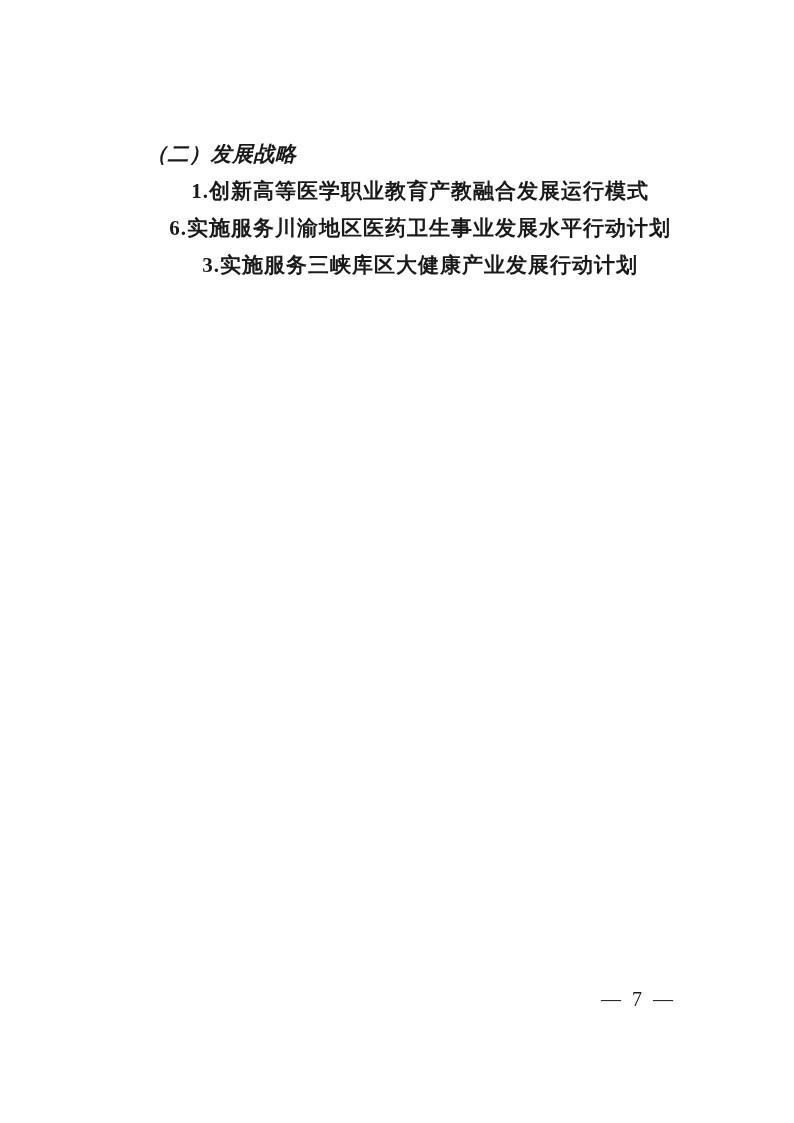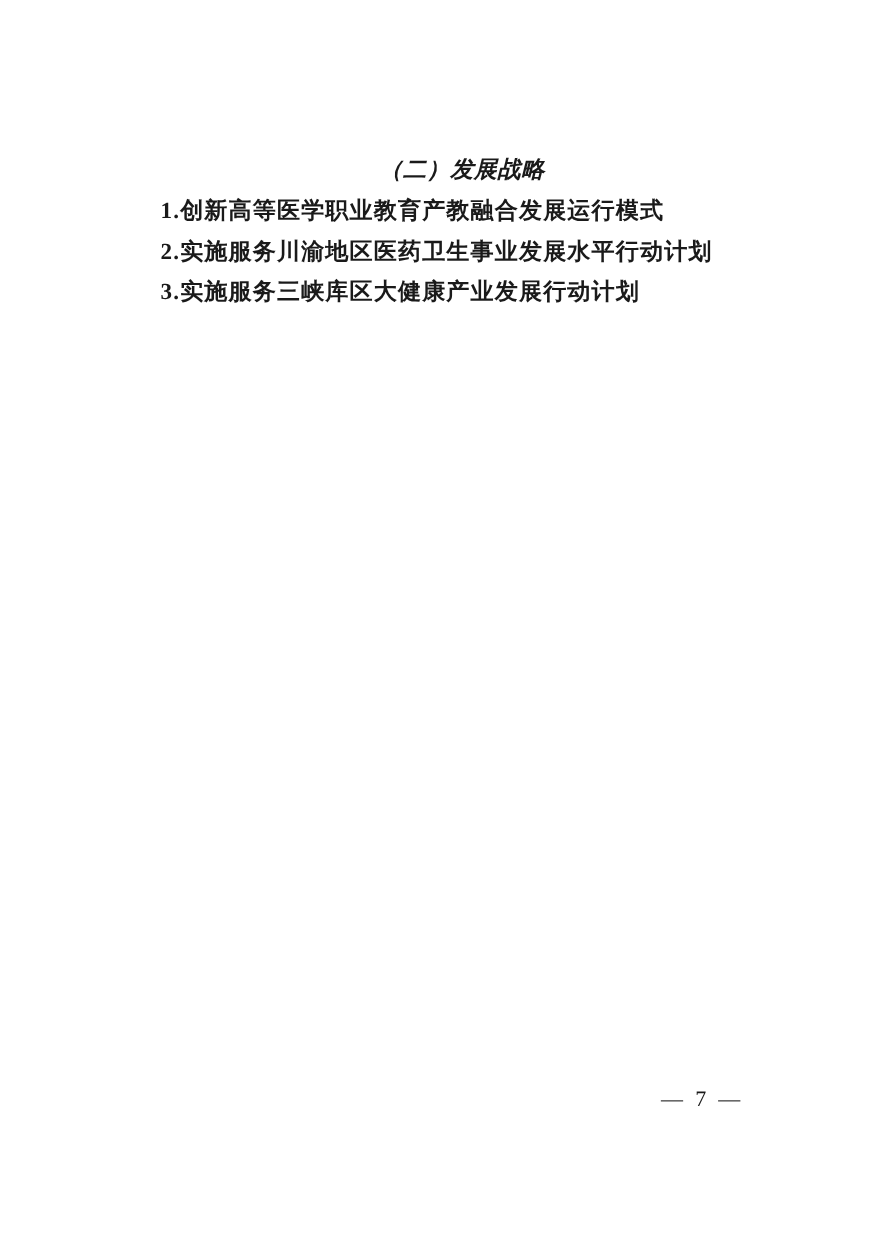--- a/index.html
+++ b/index.html
@@ -24,25 +24,25 @@
     margin: 0;
     font-size: 21px;
     line-height: 37px;
     text-indent: 2em;
     text-align: justify;
     letter-spacing: 0.5px;
   }
   p.section-heading {
     font-style: italic;      
     font-weight: 600;
-    text-align: center;
+    text-align: left;
   }
   p.sub-heading {
     font-weight: 700;
-    text-align: left;
+    text-align: center;
     letter-spacing: 1px;
   }
   .page-number {
     position: absolute;
     top: 988px;
     right: 118px;
     font-size: 20px;
     letter-spacing: 3px;
     color: #1a1a1a;
     font-family: "Liberation Serif", "DejaVu Serif", serif;
@@ -51,20 +51,20 @@
 </head>
 <body>
 
 <div class="page">
   <div class="content">
 
     <p class="section-heading">（二）发展战略</p>
 
     <p class="sub-heading">1.创新高等医学职业教育产教融合发展运行模式</p>
 
-    <p class="sub-heading">2.实施服务川渝地区医药卫生事业发展水平行动计划</p>
+    <p class="sub-heading">6.实施服务川渝地区医药卫生事业发展水平行动计划</p>
 
     <p class="sub-heading">3.实施服务三峡库区大健康产业发展行动计划</p>
 
   </div>
 
   <div class="page-number">— 7 —</div>
 </div>
 
 </body></html>

